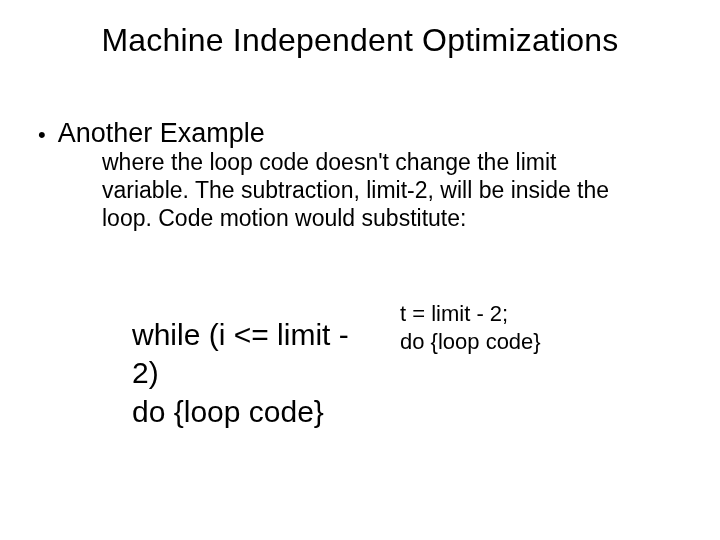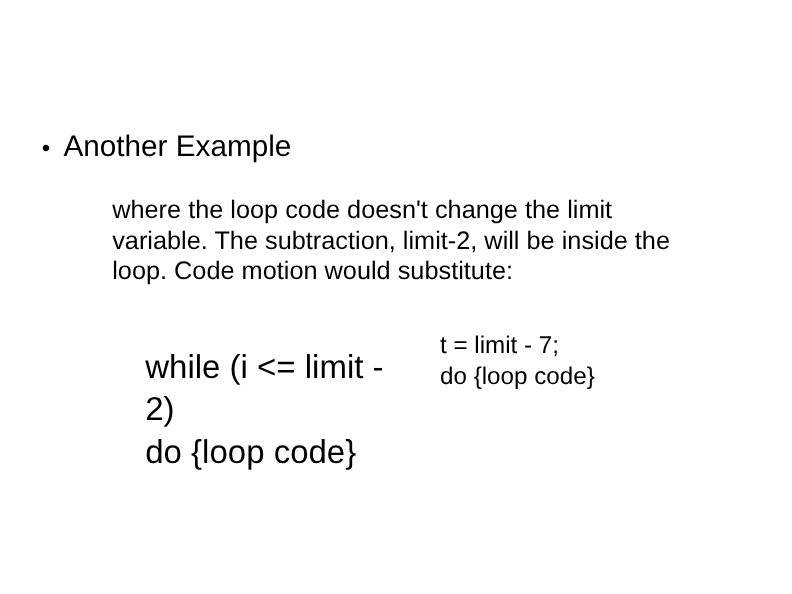--- a/index.html
+++ b/index.html
@@ -34,21 +34,21 @@
     display: flex;
     align-items: baseline;
   }
   .bullet-dot {
     margin-right: 12px;
     font-size: 22px;
     line-height: 27px;
   }
   .paragraph {
     position: absolute;
-    top: 176px;
+    top: 148px;
     left: 102px;
     width: 540px;
     font-size: 23px;
     line-height: 1.22;
   }
   .code-left {
     position: absolute;
     top: 316px;
     left: 132px;
     width: 240px;
@@ -62,31 +62,32 @@
     width: 260px;
     font-size: 22px;
     line-height: 1.28;
   }
 </style>
 </head>
 <body>
 
 <div class="slide">
 
+  <div class="title">Machine Independent Optimizations</div>
 
   <div class="bullet-row">
     <span class="bullet-dot">•</span>
     <span>Another Example</span>
   </div>
 
   <div class="paragraph">where the loop code doesn't change the limit variable. The subtraction, limit-2, will be inside the loop. Code motion would substitute:</div>
 
   <div class="code-left">
     <div>while (i &lt;= limit - 2)</div>
     <div>do {loop code}</div>
   </div>
 
   <div class="code-right">
-    <div>t = limit - 7;</div>
+    <div>t = limit - 2;</div>
     <div>do {loop code}</div>
   </div>
 
 </div>
 
 </body></html>

